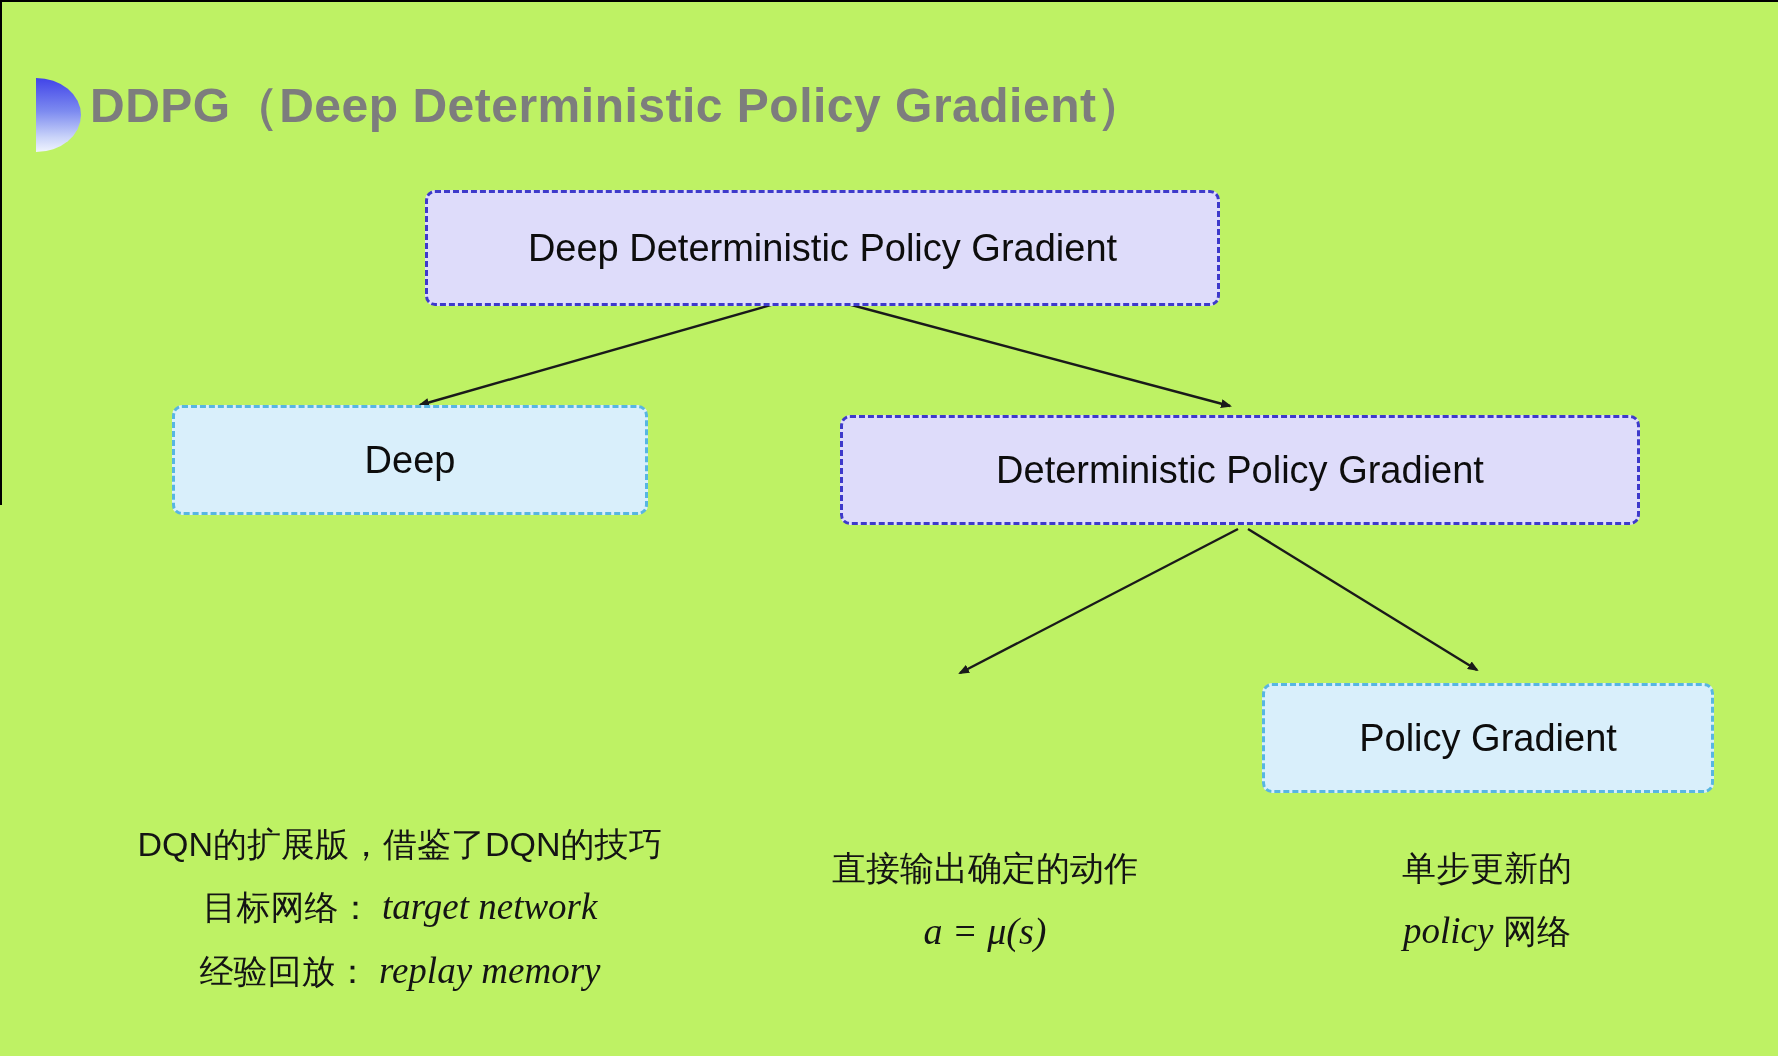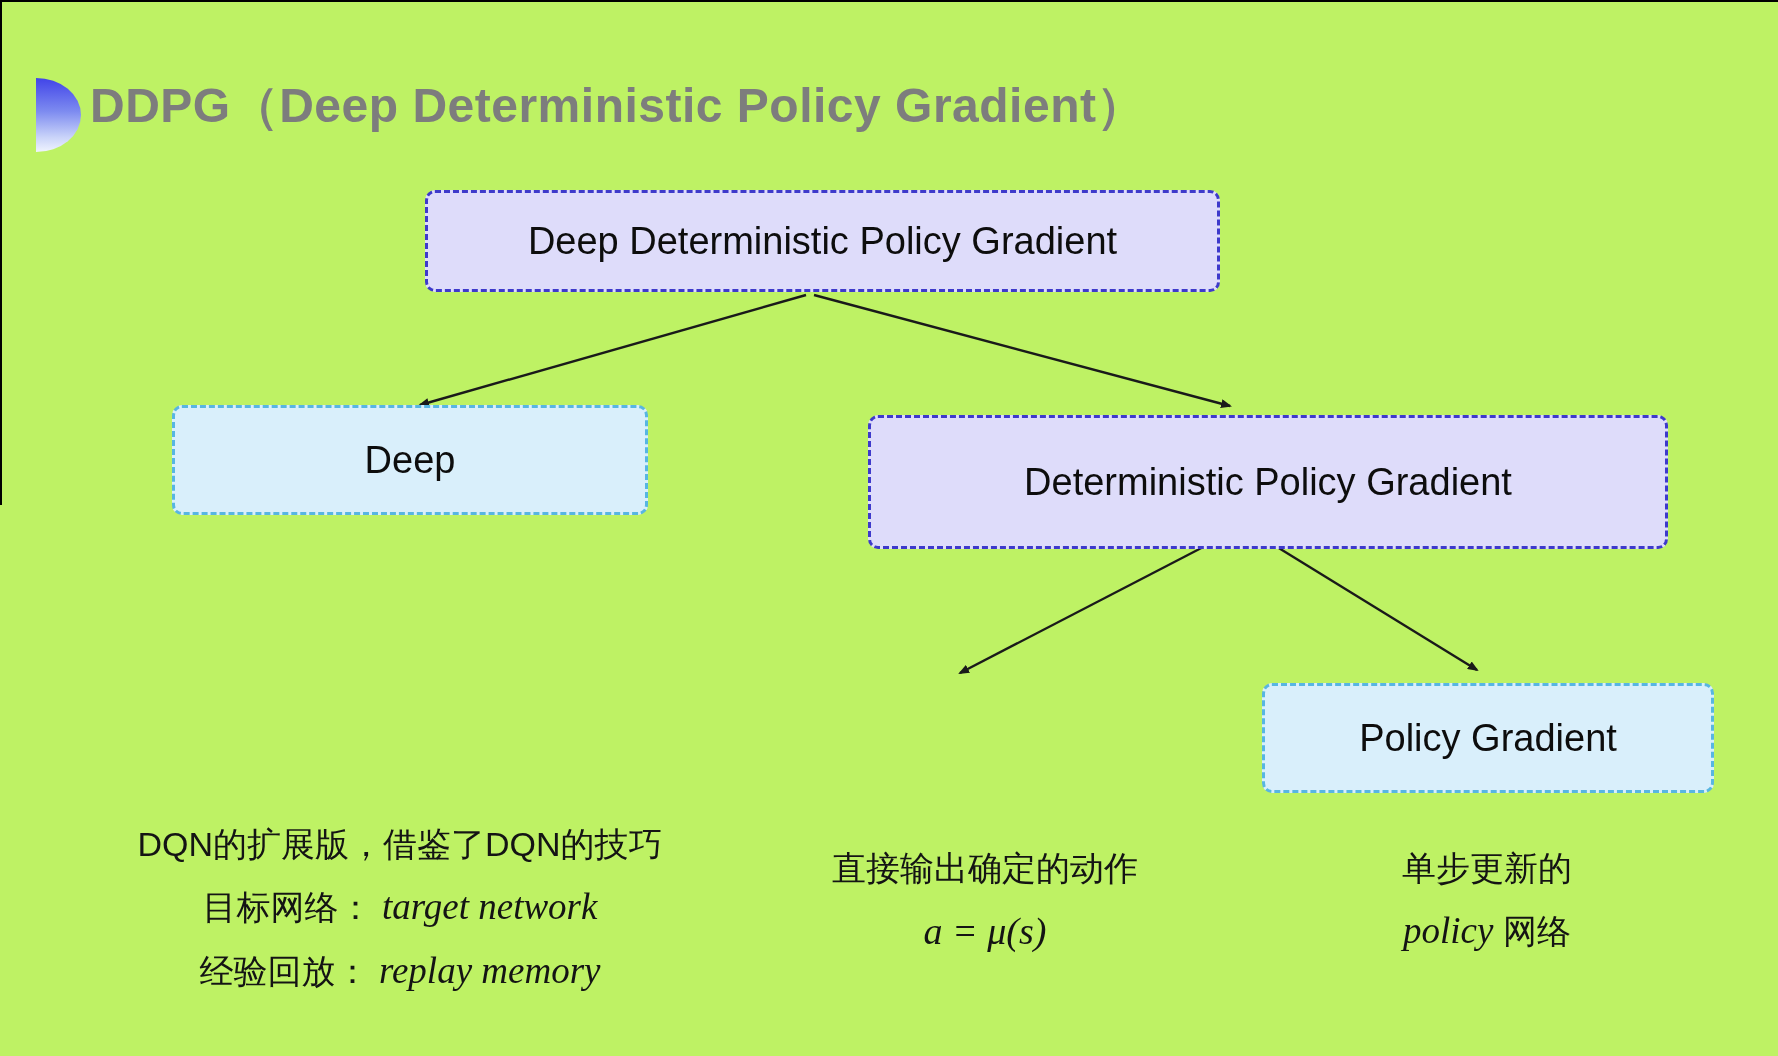--- a/index.html
+++ b/index.html
@@ -39,23 +39,23 @@
     align-items: center;
     justify-content: center;
     border-radius: 10px;
     font-size: 38px;
     color: #0d0d0d;
     white-space: nowrap;
   }
   .node-purple { background: #dedcfa; border: 3px dashed #3e3acb; }
   .node-blue   { background: #d9effb; border: 3px dashed #58b6e2; }
 
-  .n-ddpg { left: 425px;  top: 190px; width: 795px; height: 102px; }
+  .n-ddpg { left: 425px;  top: 190px; width: 795px; height: 116px; }
   .n-deep { left: 172px;  top: 405px; width: 476px; height: 110px; }
-  .n-dpg  { left: 868px;  top: 415px; width: 800px; height: 134px; }
+  .n-dpg  { left: 840px;  top: 415px; width: 800px; height: 110px; }
   .n-det  { left: 714px;  top: 683px; width: 474px; height: 112px; }
   .n-pg   { left: 1262px; top: 683px; width: 452px; height: 110px; }
 
   .arrows { position: absolute; left: 0; top: 0; width: 1778px; height: 1056px; pointer-events: none; }
 
   .ann {
     position: absolute;
     text-align: center;
     font-size: 34px;
     color: #141414;

